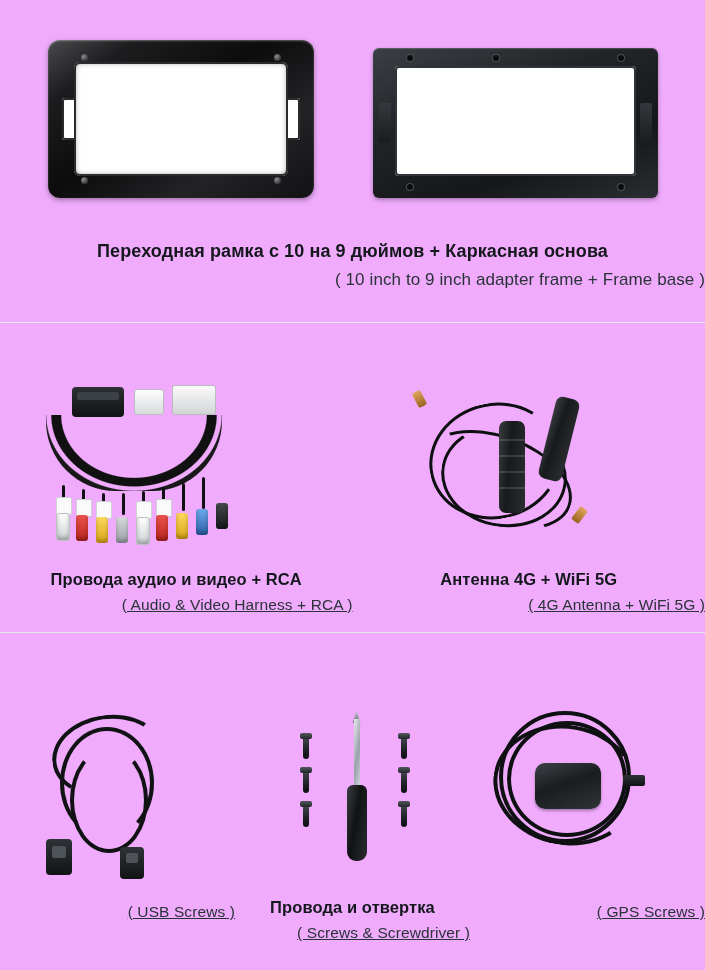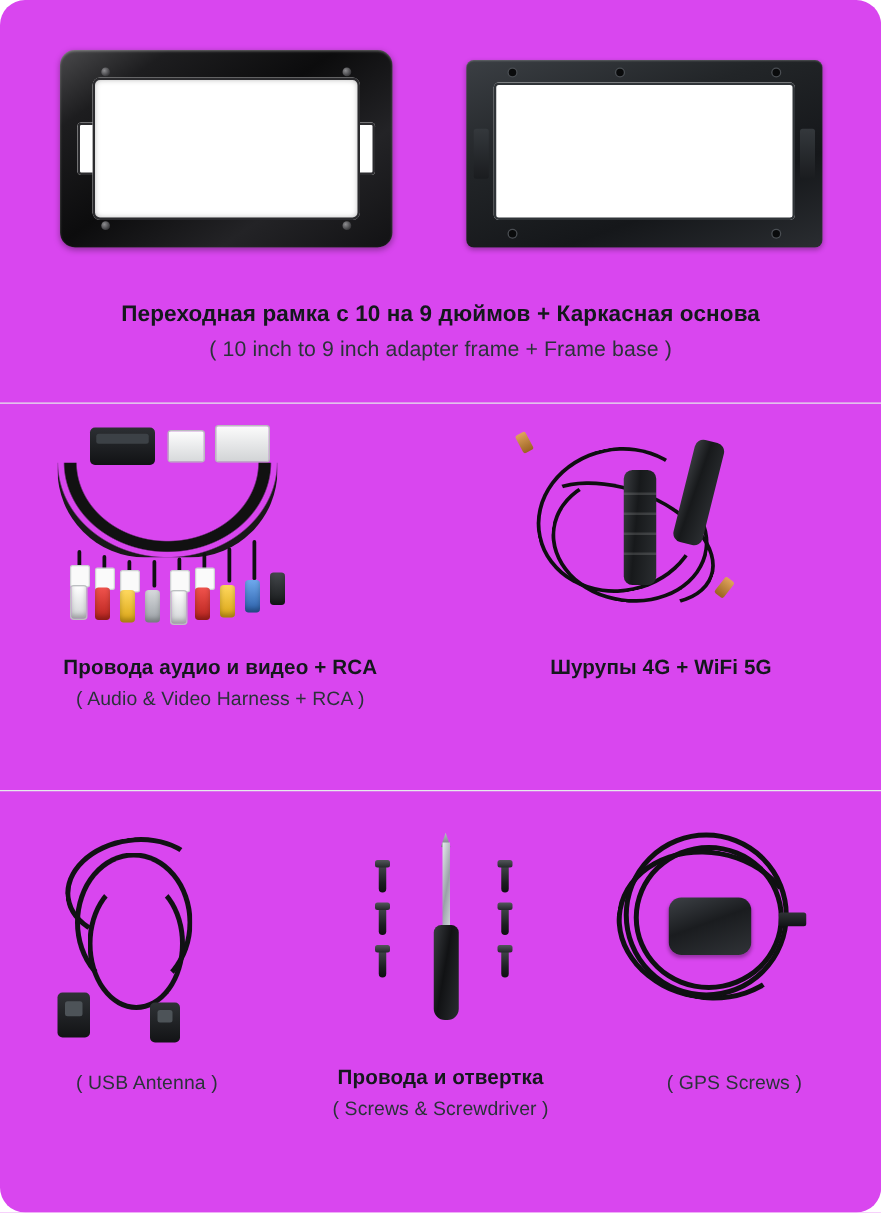--- a/index.html
+++ b/index.html
@@ -13,49 +13,48 @@
     font-family: "Liberation Sans", sans-serif;
     color: #1b1b1b;
     overflow: hidden;
     position: relative;
   }
 
   .page {
     width: 705px;
     height: 970px;
     position: relative;
-    background: #d946ef;
-    border-radius: 20px;
+    background: #f0abfc;
   }
 
   
   .section {
     position: absolute;
     left: 0;
     width: 705px;
   }
   .caption-ru {
     text-align: center;
     font-size: 18px;
     font-weight: bold;
     color: #14181c;
     letter-spacing: 0.1px;
     line-height: 1.25;
   }
   .caption-en {
-    text-align: center;
+    text-align: right;
     font-size: 17px;
     font-weight: normal;
     color: #2a3338;
     letter-spacing: 0.1px;
     line-height: 1.3;
     margin-top: 6px;
   }
   .cell-caption .caption-ru { font-size: 16.5px; }
-  .cell-caption .caption-en { font-size: 15.5px; margin-top: 5px; }
+  .cell-caption .caption-en { font-size: 15.5px; margin-top: 5px; text-decoration: underline; }
 
   
   #row-frames { top: 18px; height: 300px; }
   .frames-imgs {
     position: relative;
     height: 180px;
   }
 
   
   .frame-gloss {
@@ -152,20 +151,21 @@
   
   .cells-2, .cells-3 {
     position: absolute;
     left: 0;
     width: 705px;
     display: flex;
   }
   .cell {
     flex: 1 1 0;
     text-align: center;
+    margin-top: 45px;
   }
   .cell-art {
     position: relative;
     height: 180px;
     margin: 0 auto;
   }
 
   
   #row-two { top: 336px; }
 
@@ -479,21 +479,22 @@
     </div>
 
   </div>
 
   <div class="cells-2" id="row-two-captions">
     <div class="cell cell-caption">
       <div class="caption-ru">Провода аудио и видео + RCA</div>
       <div class="caption-en">( Audio &amp; Video Harness + RCA )</div>
     </div>
     <div class="cell cell-caption">
-      <div class="caption-ru">Шурупы 4G + WiFi 5G</div>
+      <div class="caption-ru">Антенна 4G + WiFi 5G</div>
+      <div class="caption-en">( 4G Antenna + WiFi 5G )</div>
     </div>
   </div>
 
   <div class="divider" id="div-2"></div>
 
   <div class="cells-3" id="row-three">
 
     <div class="cell">
       <div class="cell-art usb">
         <span class="loop l3"></span>
@@ -525,21 +526,21 @@
         <span class="coil g2"></span>
         <span class="puck"></span>
         <span class="conn"></span>
       </div>
     </div>
 
   </div>
 
   <div class="cells-3" id="row-three-captions">
     <div class="cell cell-caption">
-      <div class="caption-en">( USB Antenna )</div>
+      <div class="caption-en">( USB Screws )</div>
     </div>
     <div class="cell cell-caption">
       <div class="caption-ru">Провода и отвертка</div>
       <div class="caption-en">( Screws &amp; Screwdriver )</div>
     </div>
     <div class="cell cell-caption">
       <div class="caption-en">( GPS Screws )</div>
     </div>
   </div>
 

